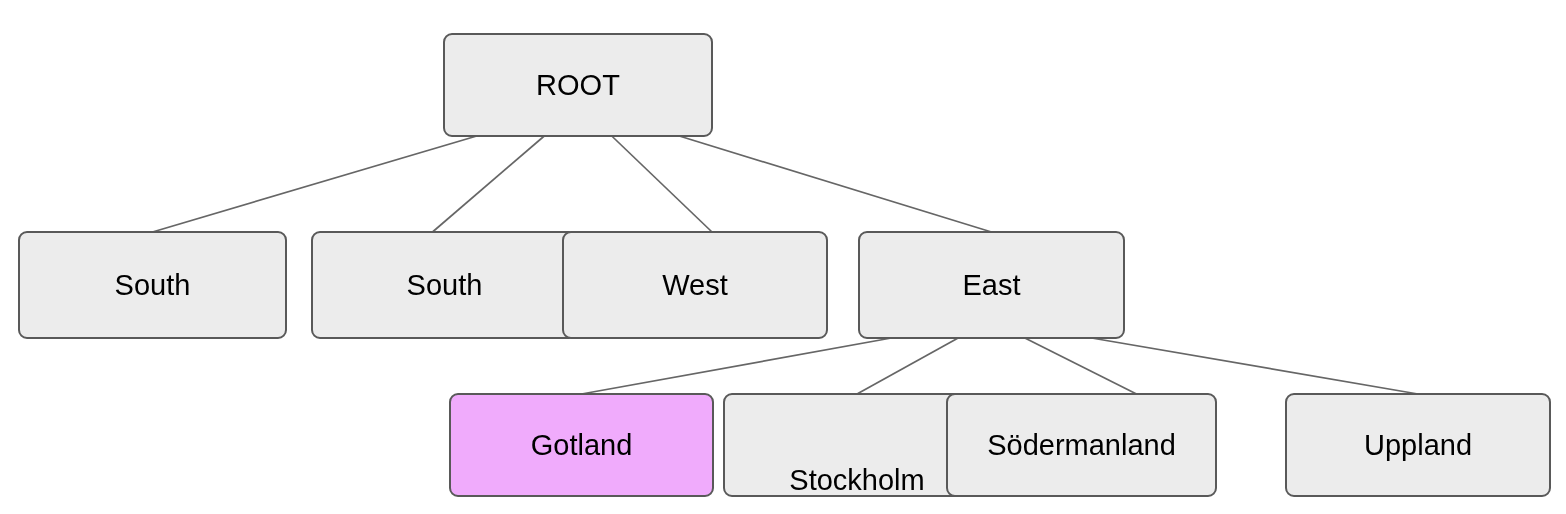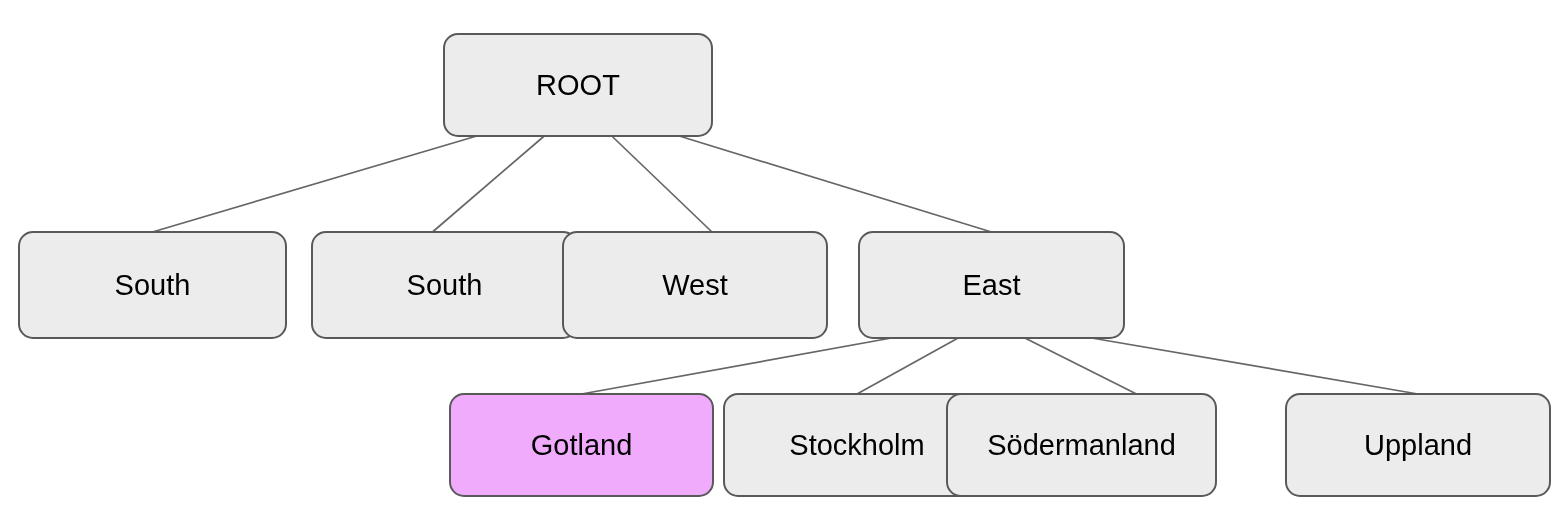--- a/index.html
+++ b/index.html
@@ -17,21 +17,21 @@
   }
   #edge-layer {
     position: absolute;
     left: 0;
     top: 0;
     pointer-events: none;
   }
   .tree-node {
     position: absolute;
     box-sizing: border-box;
-    border-radius: 15px;
+    border-radius: 9px;
     border: 2px solid #595959;
     background: #ececec;
     display: flex;
     align-items: center;
     justify-content: center;
   }
   .tree-node .node-label {
     font-size: 29px;
     line-height: 1;
     color: #000000;
@@ -63,21 +63,21 @@
     </div>
     <div class="tree-node" style="left: 562px; top: 231px; width: 266px; height: 108px; background: rgb(236, 236, 236); border-color: rgb(89, 89, 89);">
       <span class="node-label" style="color: rgb(0, 0, 0);">West</span>
     </div>
     <div class="tree-node" style="left: 858px; top: 231px; width: 267px; height: 108px; background: rgb(236, 236, 236); border-color: rgb(89, 89, 89);">
       <span class="node-label" style="color: rgb(0, 0, 0);">East</span>
     </div>
     <div class="tree-node" style="left: 449px; top: 393px; width: 265px; height: 104px; background: #f0abfc; border-color: rgb(89, 89, 89);">
       <span class="node-label" style="color: rgb(0, 0, 0);">Gotland</span>
     </div>
-    <div class="tree-node" style="left: 723px; top: 393px; width: 268px; height: 104px; background: rgb(236, 236, 236); border-color: rgb(89, 89, 89);">
+    <div class="tree-node" style="left: 723px; top: 393px; width: 268px; height: 104px; background: rgb(236, 236, 236); border-color: rgb(89, 89, 89); align-items: flex-end;">
       <span class="node-label" style="color: rgb(0, 0, 0);">Stockholm</span>
     </div>
     <div class="tree-node" style="left: 946px; top: 393px; width: 271px; height: 104px; background: rgb(236, 236, 236); border-color: rgb(89, 89, 89);">
       <span class="node-label" style="color: rgb(0, 0, 0);">Södermanland</span>
     </div>
     <div class="tree-node" style="left: 1285px; top: 393px; width: 266px; height: 104px; background: rgb(236, 236, 236); border-color: rgb(89, 89, 89);">
       <span class="node-label" style="color: rgb(0, 0, 0);">Uppland</span>
     </div>
   </div>
 

